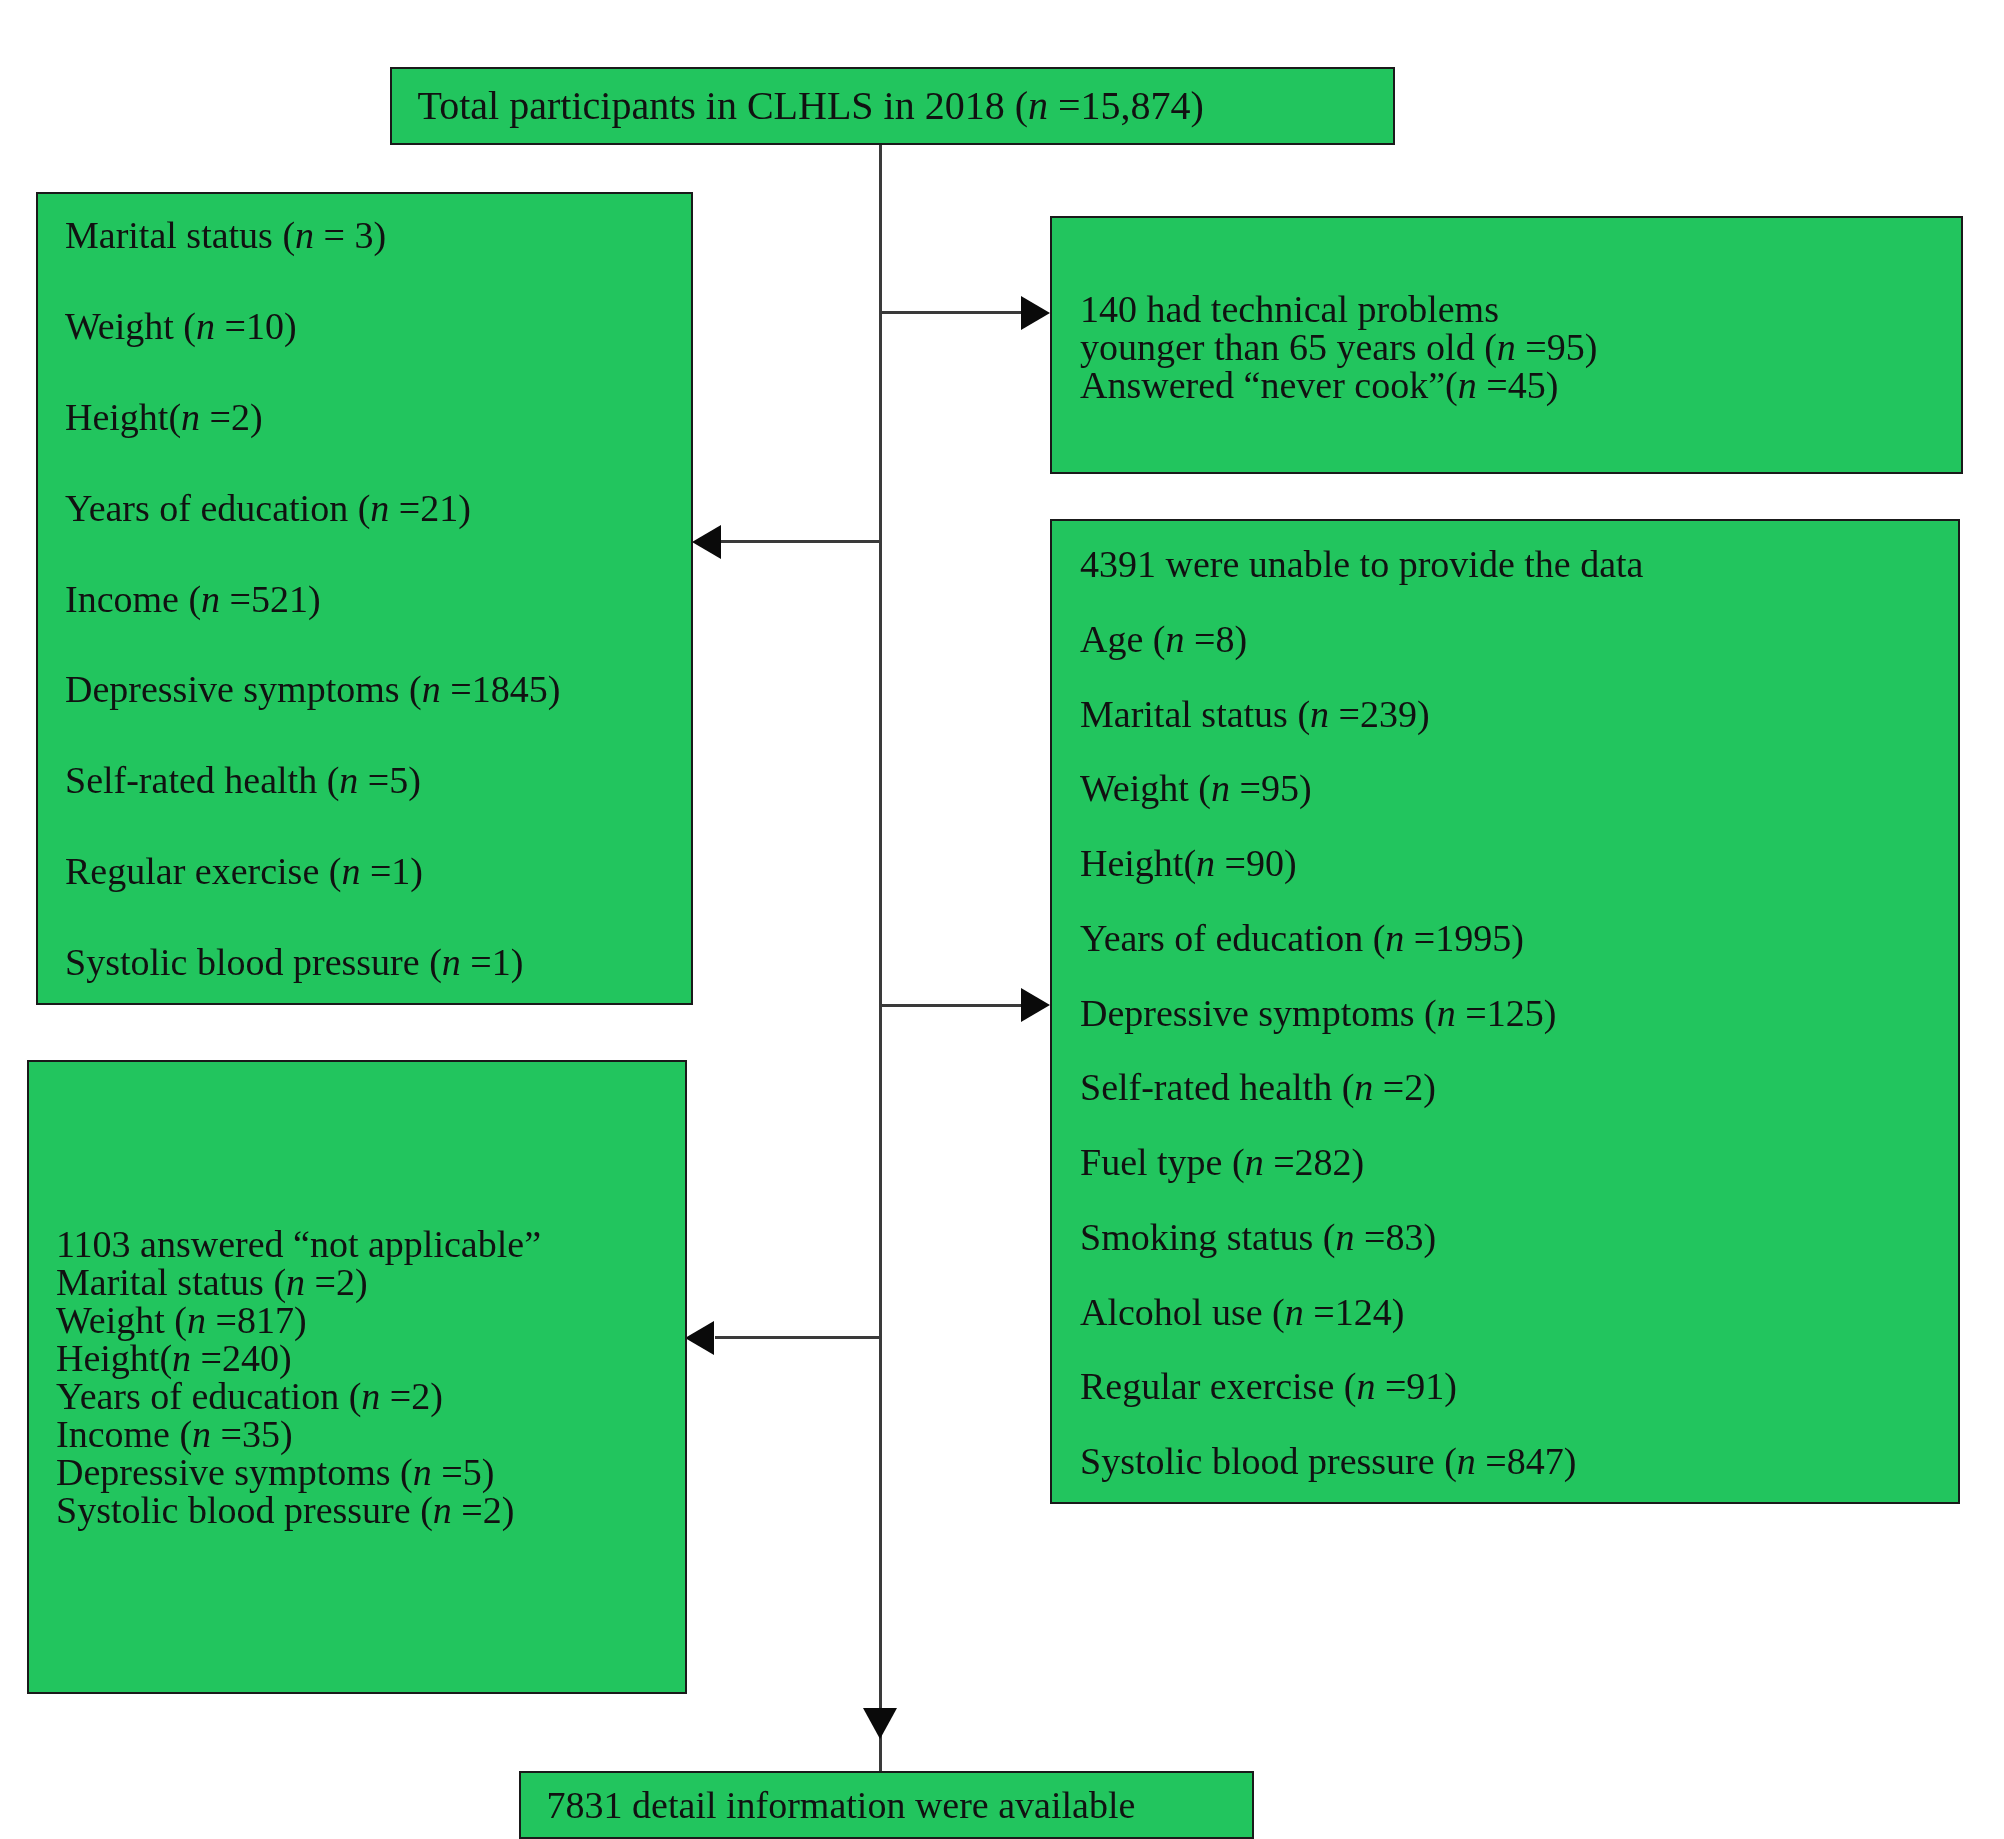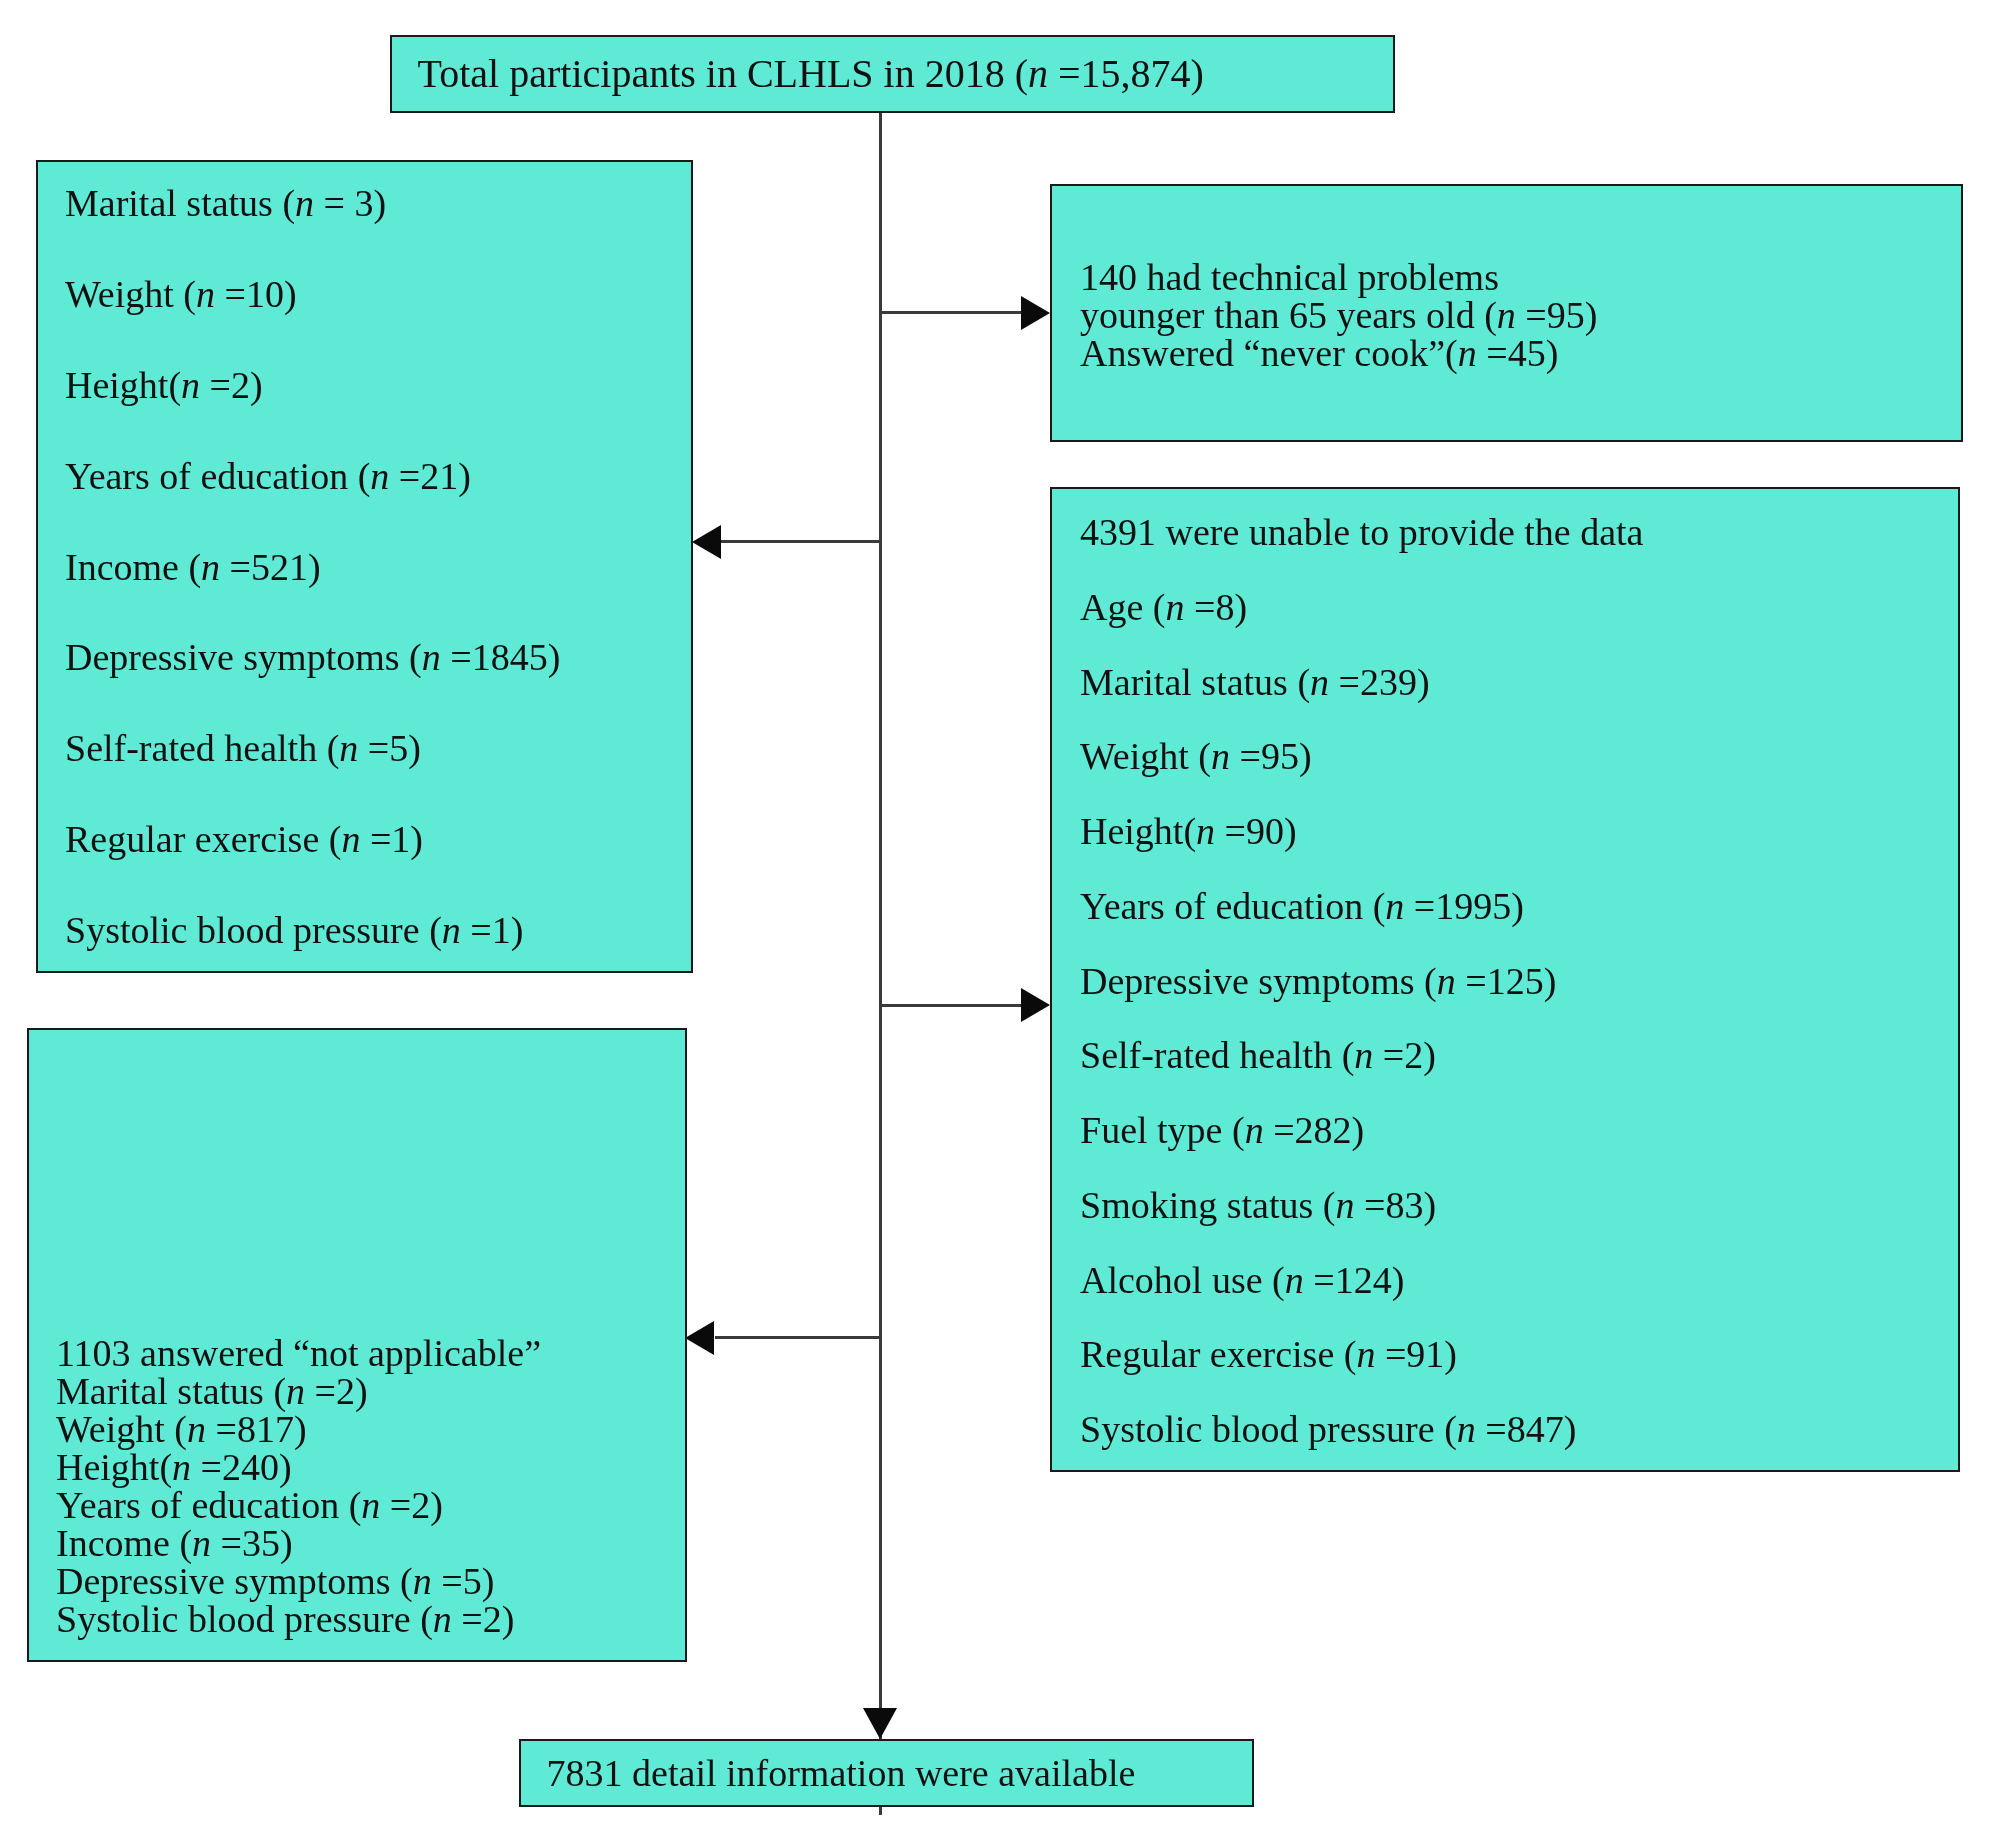--- a/index.html
+++ b/index.html
@@ -13,23 +13,24 @@
     width:2005px;
     height:1840px;
     background:#ffffff;
     overflow:hidden;
   }
 
   
   .box{
     position:absolute;
     box-sizing:border-box;
-    background:#5eead4;
+    background:#22c55e;
     border:2.6px solid #1a1a1a;
     padding:0;
+    margin-top:32px;
   }
   .box .lines{
     position:absolute;
     left:0; right:0; top:0; bottom:0;
     display:flex;
     flex-direction:column;
     justify-content:center;
   }
   .line{
     font-size:38px;
@@ -52,21 +53,21 @@
   #box-refused{
     left:36px; top:160px; width:657px; height:813px;
   }
   #box-refused .lines{ padding:22px 0 22px 27px; justify-content:space-between;}
   #box-refused .line{ font-size:38px; }
 
   
   #box-notapplicable{
     left:27px; top:1028px; width:660px; height:634px;
   }
-  #box-notapplicable .lines{ padding:22px 0 22px 27px; justify-content:flex-end;}
+  #box-notapplicable .lines{ padding:22px 0 22px 27px; justify-content:center;}
   #box-notapplicable .line{ font-size:38px; }
 
   
   #box-technical{
     left:1050px; top:184px; width:913px; height:258px;
   }
   #box-technical .lines{ padding:23px 0 19px 28px; justify-content:center;}
   #box-technical .line{ font-size:38px; }
 
   

